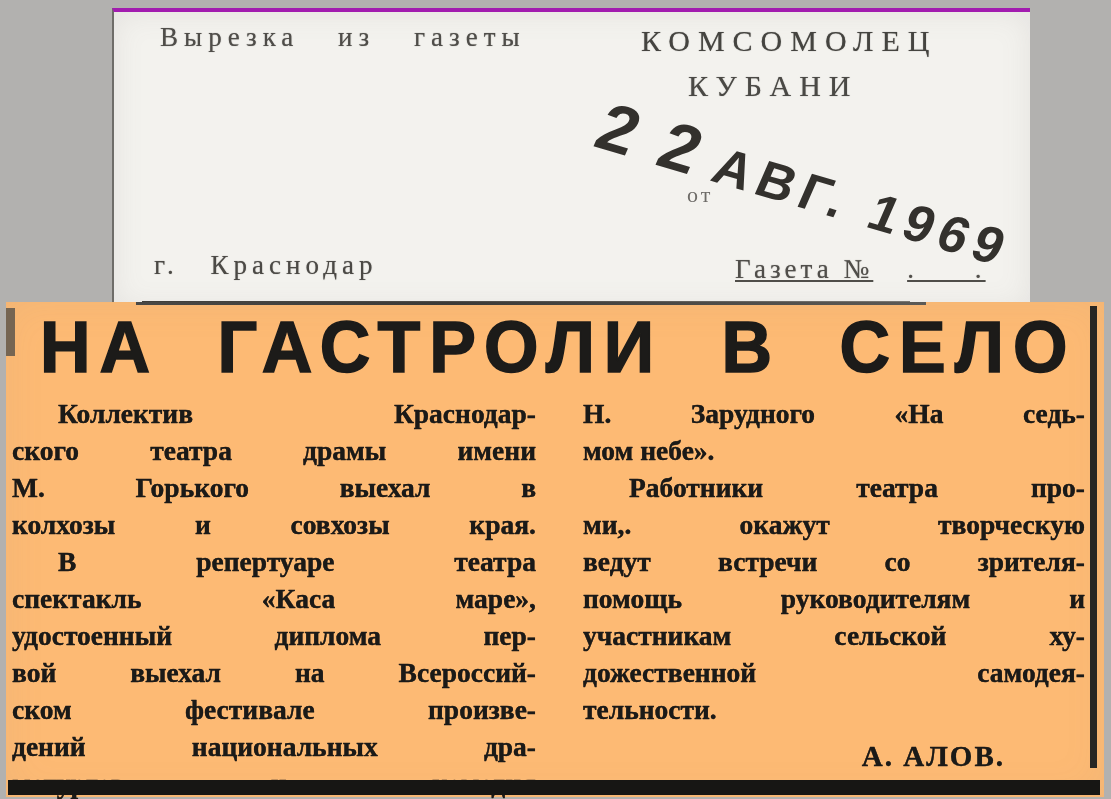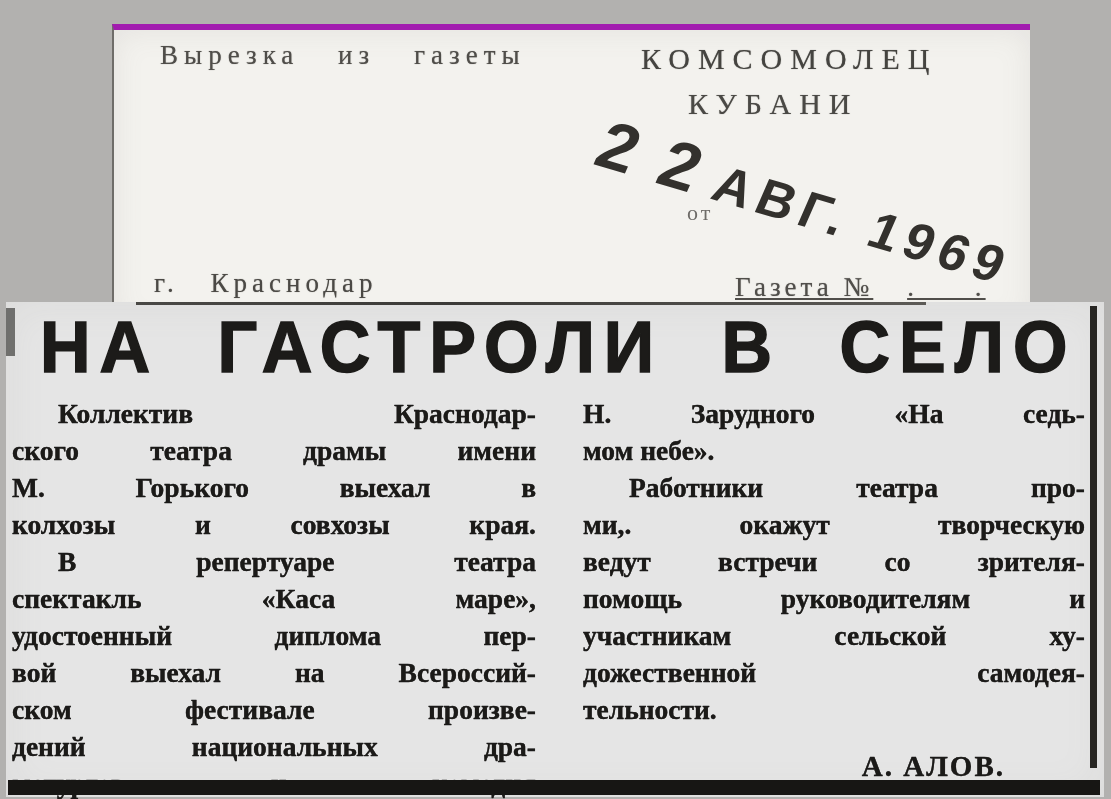--- a/index.html
+++ b/index.html
@@ -3,22 +3,22 @@
 <meta charset="utf-8">
 <style>
   html,body{margin:0;padding:0;}
   body{width:1111px;height:799px;overflow:hidden;
        font-family:"Liberation Serif",serif;}
   .stage{position:absolute;inset:0;width:1111px;height:799px;background:#b2b1af;}
 
   
   .card{position:absolute;left:112px;top:8px;width:916px;height:297px;
         background:#f3f2ee;
-        border-left:2px solid #6f6d69;border-top:6px solid #a21caf;
-        box-shadow:inset 0 0 30px rgba(120,118,112,.12);margin-top:16px;}
+        border-left:2px solid #6f6d69;border-top:4px solid #a21caf;
+        box-shadow:inset 0 0 30px rgba(120,118,112,.12);}
   .card-label{position:absolute;left:46px;top:10px;font-size:27px;color:#4f4d49;
         letter-spacing:6px;word-spacing:26px;text-shadow:0 0 1px rgba(70,68,64,.6);}
   .np1{position:absolute;left:527px;top:12px;font-size:30px;color:#454440;
         letter-spacing:8px;text-shadow:0 0 1px rgba(60,58,54,.6);}
   .np2{position:absolute;left:574px;top:57px;font-size:30px;color:#4a4945;
         letter-spacing:8px;text-shadow:0 0 1px rgba(60,58,54,.6);}
   .stamp{position:absolute;left:498px;top:74px;transform:rotate(16.5deg);
         transform-origin:left top;white-space:nowrap;color:#33312d;
         font-family:"Liberation Sans",sans-serif;font-weight:700;}
   .stamp-inner{display:inline-block;transform:skewX(-7deg);}
@@ -28,41 +28,41 @@
   .city{position:absolute;left:40px;top:238px;font-size:27px;color:#4b4945;
         letter-spacing:5px;word-spacing:20px;text-shadow:0 0 1px rgba(70,68,64,.6);}
   .issue{position:absolute;left:621px;top:242px;font-size:27px;color:#504e4a;
         letter-spacing:4px;text-shadow:0 0 1px rgba(70,68,64,.6);text-decoration:underline;}
   .issue .dots{margin-left:34px;word-spacing:46px;white-space:pre;}
   .card-rule{position:absolute;left:28px;top:289px;width:768px;height:3px;
         background:linear-gradient(90deg,#3f3e3a 0%,#55534f 55%,#7a7873 100%);}
 
   
   .clipping{position:absolute;left:6px;top:302px;width:1098px;height:495px;
-        background:#e5e5e5;box-shadow:inset 0 0 40px rgba(140,138,130,.10);}
+        background:#fdba74;box-shadow:inset 0 0 40px rgba(140,138,130,.10);}
   .clip-topline{position:absolute;left:130px;top:0;width:790px;height:3px;
         background:linear-gradient(90deg,#494845 0%,#3b3a37 40%,#5c5a56 100%);}
   .clip-smudge{position:absolute;left:0;top:6px;width:9px;height:48px;background:#4a4a47;opacity:.75;}
   .clip-rightline{position:absolute;left:1084px;top:4px;width:7px;height:462px;background:#272623;}
   .clip-bottombar{position:absolute;left:2px;bottom:2px;width:1092px;height:15px;background:#171614;}
 
   .headline{position:absolute;left:34px;top:6px;margin:0;
         font-family:"Liberation Sans",sans-serif;font-weight:700;
         font-size:70px;letter-spacing:9px;word-spacing:30px;color:#1c1b19;
         -webkit-text-stroke:1.5px #1c1b19;white-space:nowrap;transform:scaleY(1.02);}
 
   .cols{position:absolute;top:93px;left:0;width:100%;}
   .col{position:absolute;top:0;color:#1b1a18;font-weight:700;font-size:27.5px;
         -webkit-text-stroke:.3px #1b1a18;text-shadow:0 0 .6px rgba(20,19,17,.65);}
   .col.left{left:6px;width:524px;}
   .col.right{left:577px;width:502px;}
   .line{height:37px;line-height:37px;text-align:justify;text-align-last:justify;overflow:hidden;}
   .line.ind{text-indent:46px;}
   .line.end{text-align:center;text-align-last:left;}
-  .sig{margin-top:20px;text-align:right;padding-right:80px;font-size:29px;
+  .sig{margin-top:10px;text-align:right;padding-right:80px;font-size:29px;
         letter-spacing:2px;height:37px;line-height:37px;}
 </style>
 </head>
 <body>
 
 <div class="stage">
 
   <div class="card">
     <div class="card-label">Вырезка из газеты</div>
     <div class="np1">КОМСОМОЛЕЦ</div>

